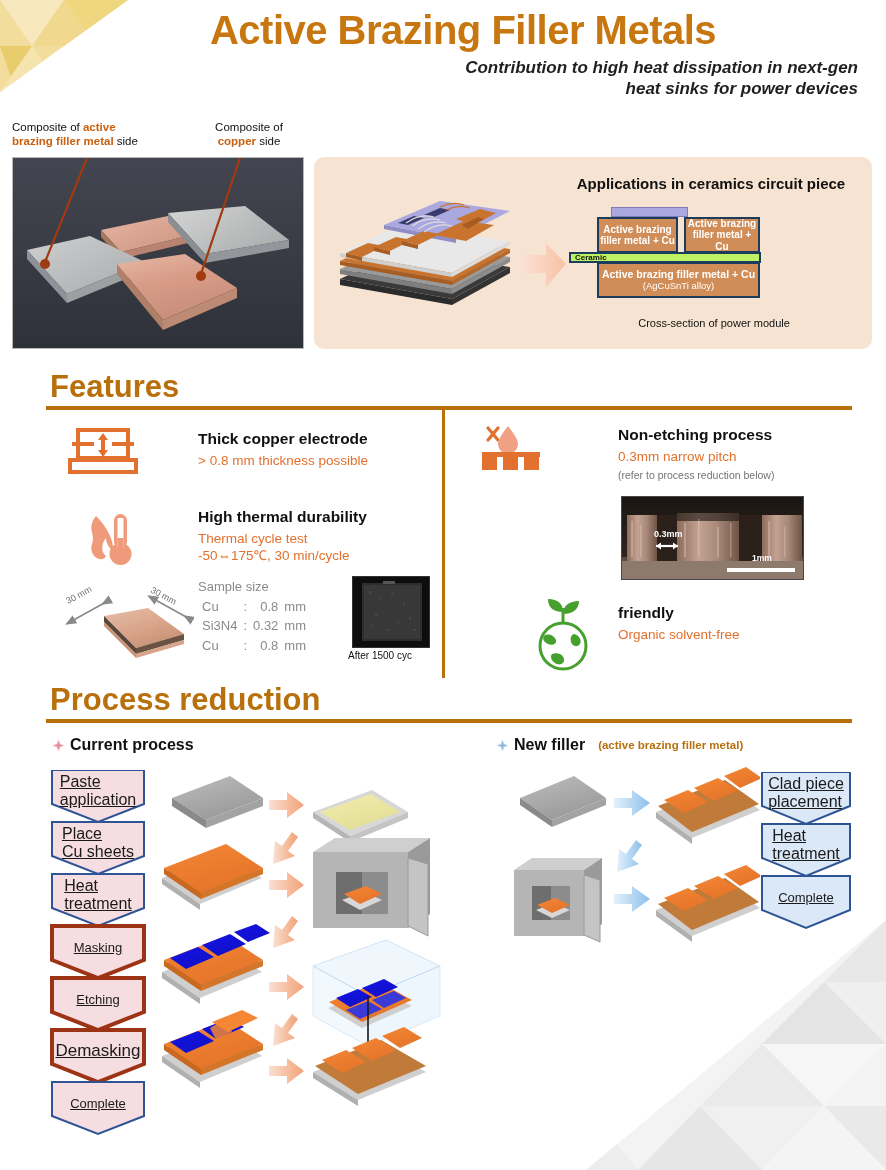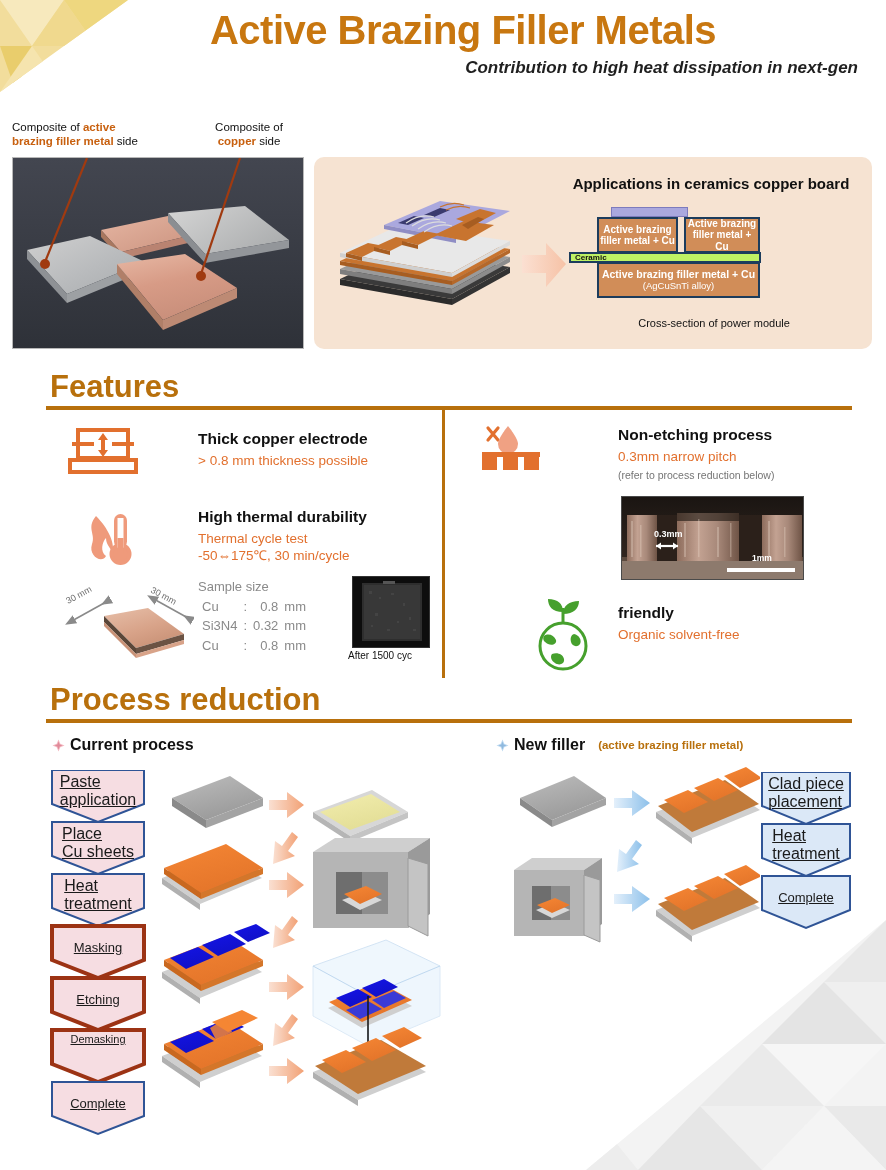--- a/index.html
+++ b/index.html
@@ -160,20 +160,21 @@
       <polygon points="238,186 300,186 300,250" fill="#e9e9e9"></polygon>
       <polygon points="176,250 300,250 238,186" fill="#f4f4f4"></polygon>
     </g>
   </svg>
 </div>
 
 <div class="header">
   <div class="main-title">Active Brazing Filler Metals</div>
   <div class="subtitle">
     <div>Contribution to high heat dissipation in next-gen</div>
+    <div>heat sinks for power devices</div>
   </div>
 </div>
 
 <div class="photo-caps">
   <div class="cap-row">
     <div class="cap-left"><span>Composite of </span><span class="cap-accent">active</span><br><span class="cap-accent">brazing filler metal</span><span> side</span></div>
     <div class="cap-right"><span>Composite of</span><br><span class="cap-accent">copper</span><span> side</span></div>
   </div>
 </div>
 
@@ -305,21 +306,21 @@
   <svg width="48" height="50" viewBox="0 0 48 50" style="position:absolute;left:206px;top:84px;">
     <defs>
       <linearGradient id="arrPk" x1="0" y1="0" x2="1" y2="0">
         <stop offset="0%" stop-color="#fbe0d2"></stop>
           <stop offset="100%" stop-color="#f6c2a6"></stop>
       </linearGradient>
     </defs>
     <polygon points="2,14 26,14 26,2 46,23 26,46 26,32 2,32" fill="url(#arrPk)"></polygon>
   </svg>
 
-  <div class="app-title">Applications in ceramics copper board</div>
+  <div class="app-title">Applications in ceramics circuit piece</div>
 
   <div class="xsec">
 
     <div class="xs-chip" style="left:42px; top:2px; width:77px; height:10px;"></div>
 
     <div class="xs-block" style="left:28px; top:12px; width:81px; height:36px; font-size:10px;">
       <span>Active brazing</span>
       <span>filler metal + Cu</span>
     </div>
 
@@ -601,21 +602,21 @@
   </div>
   <div class="flow-label" style="left:4px;top:108px;width:92px;">
     <div><span>Heat</span><br><span>treatment</span></div>
   </div>
   <div class="flow-label" style="left:4px;top:160px;width:92px;font-size:13px;">
     <span>Masking</span>
   </div>
   <div class="flow-label" style="left:4px;top:212px;width:92px;font-size:13px;">
     <span>Etching</span>
   </div>
-  <div class="flow-label" style="left:4px;top:252px;width:92px;font-size:11px;">
+  <div class="flow-label" style="left:4px;top:264px;width:92px;font-size:17px;">
     <span>Demasking</span>
   </div>
   <div class="flow-label" style="left:4px;top:316px;width:92px;font-size:13px;">
     <span>Complete</span>
   </div>
 </div>
 
 <div style="position:absolute;left:150px;top:760px;width:300px;height:350px;">
   <svg width="300" height="350" viewBox="0 0 300 350">
     <defs>

